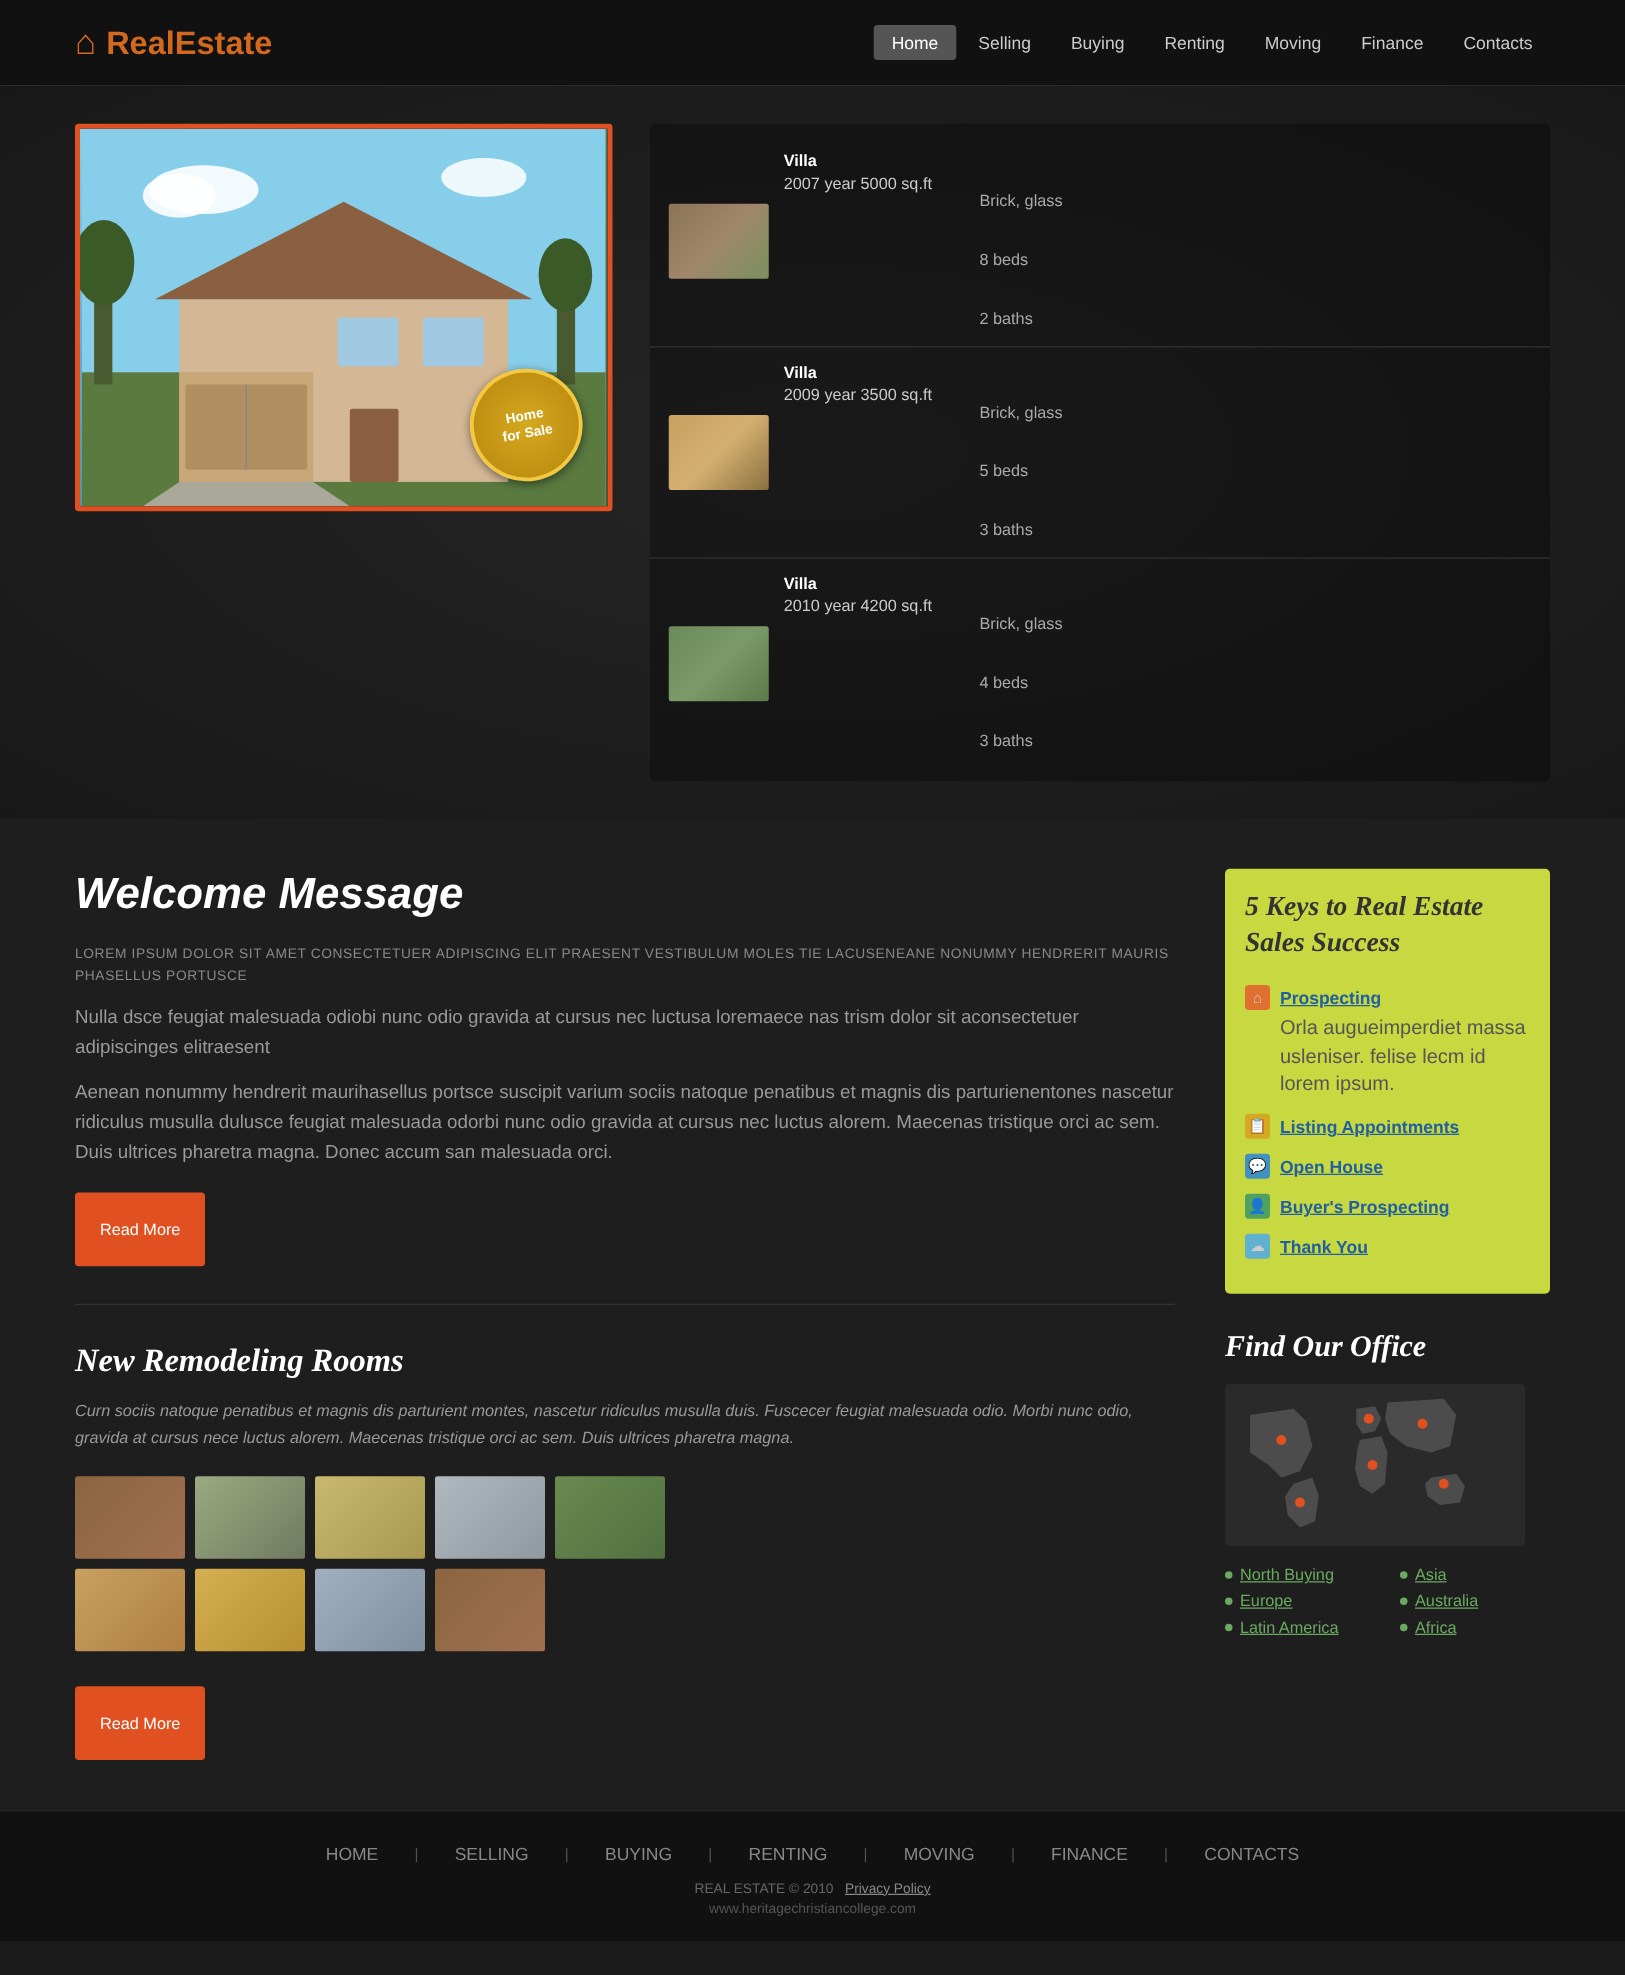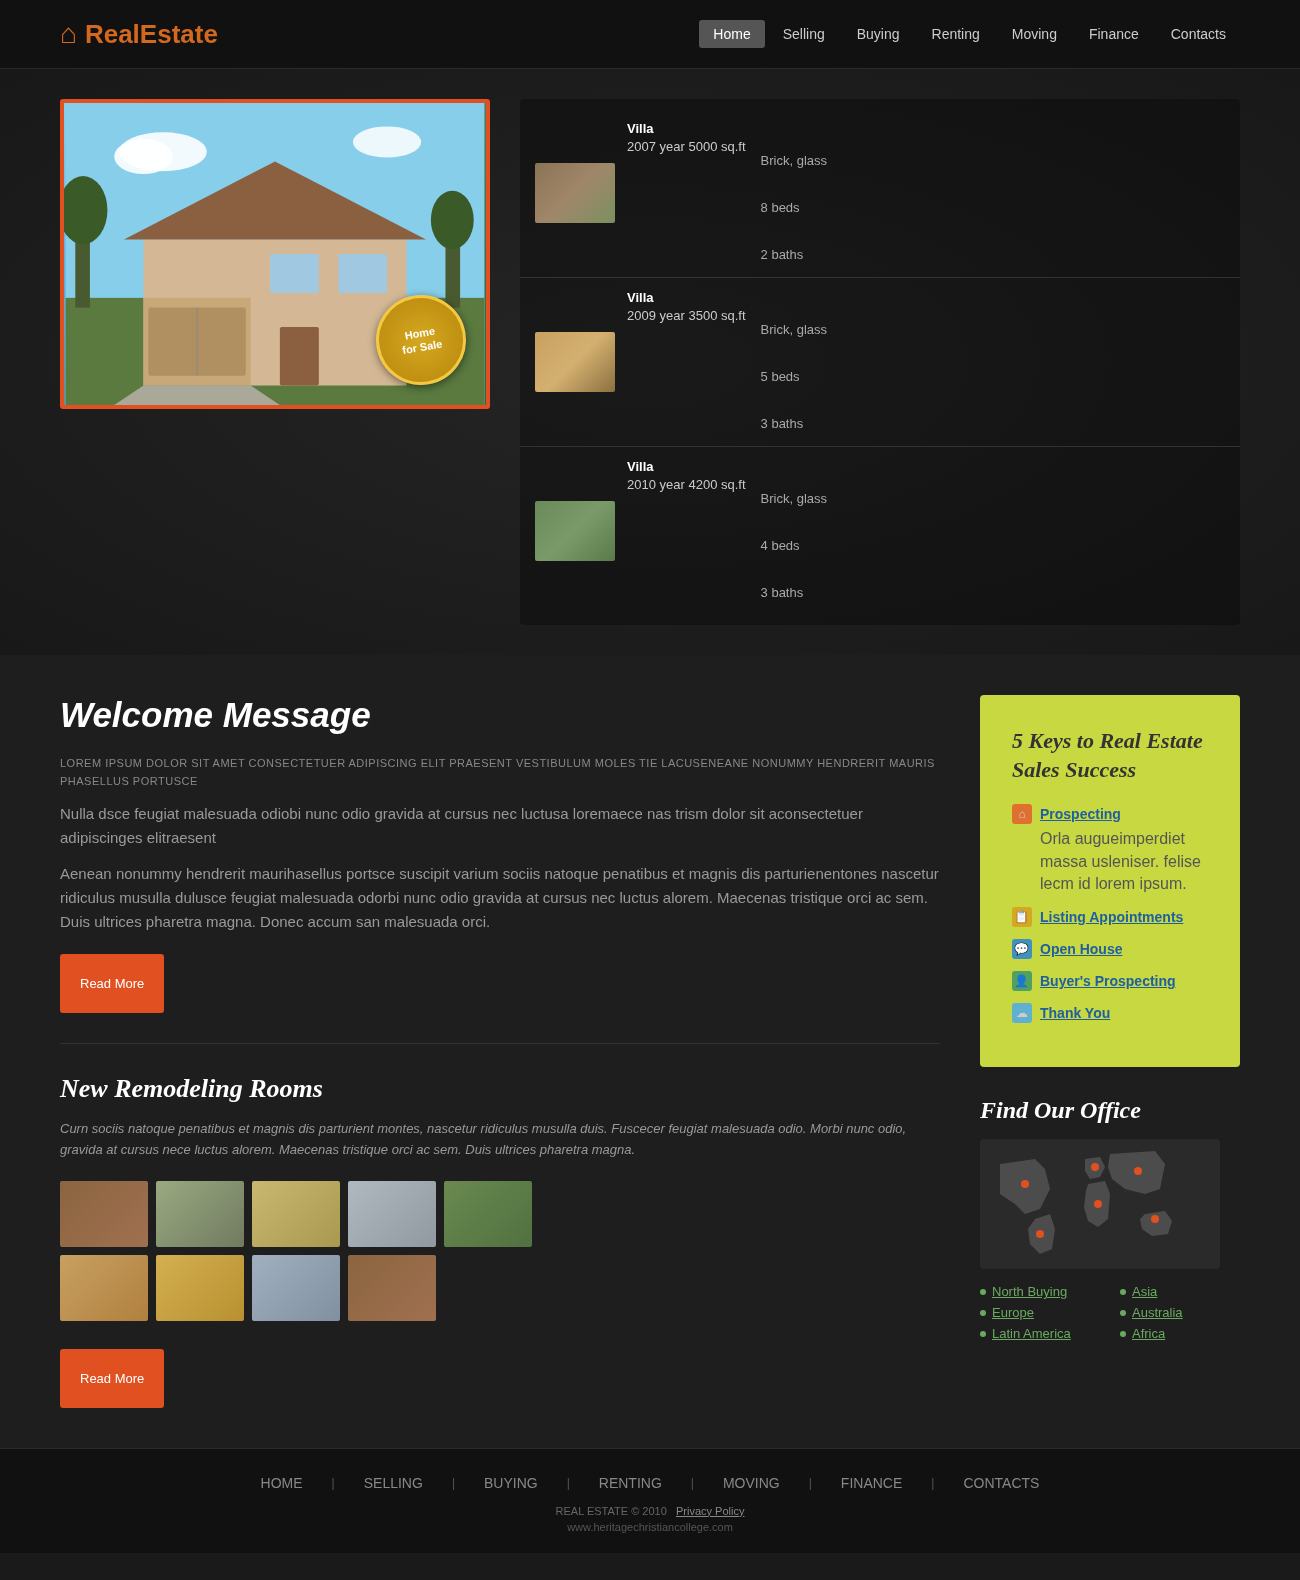--- a/index.html
+++ b/index.html
@@ -123,21 +123,21 @@
       flex-shrink: 0;
     }
     .listing-thumb-2 {
       background: linear-gradient(135deg, #c8a060 0%, #d4b070 50%, #8a7040 100%);
     }
     .listing-thumb-3 {
       background: linear-gradient(135deg, #6a8a5a 0%, #7a9a6a 50%, #5a7a4a 100%);
     }
     .listing-info {
       display: flex;
-      gap: 15px;
+      gap: 38px;
       font-size: 13px;
     }
     .listing-col1 { color: #ccc; }
     .listing-col1 strong { color: #fff; display: block; margin-bottom: 3px; }
     .listing-col2 { color: #aaa; }
     .listing-col2 span { display: block; margin-bottom: 3px; margin-top: 32px; }
 
     
     .content-section {
       background: #1e1e1e;
@@ -221,21 +221,21 @@
     .img-t4 { background: linear-gradient(135deg, #b0b8c0 0%, #9098a0 100%); }
     .img-t5 { background: linear-gradient(135deg, #6a8a50 0%, #507040 100%); }
     .img-t6 { background: linear-gradient(135deg, #c8a060 0%, #b08040 100%); }
     .img-t7 { background: linear-gradient(135deg, #d4b050 0%, #b89030 100%); }
     .img-t8 { background: linear-gradient(135deg, #a0b0c0 0%, #8090a0 100%); }
 
     
     .keys-box {
       background: #c8d840;
       border-radius: 4px;
-      padding: 32px;
+      padding: 16px;
       margin-bottom: 30px;
     }
     .keys-title {
       font-size: 22px;
       font-weight: bold;
       color: #333;
       font-style: italic;
       font-family: Georgia, serif;
       margin-bottom: 20px;
       line-height: 1.3;

